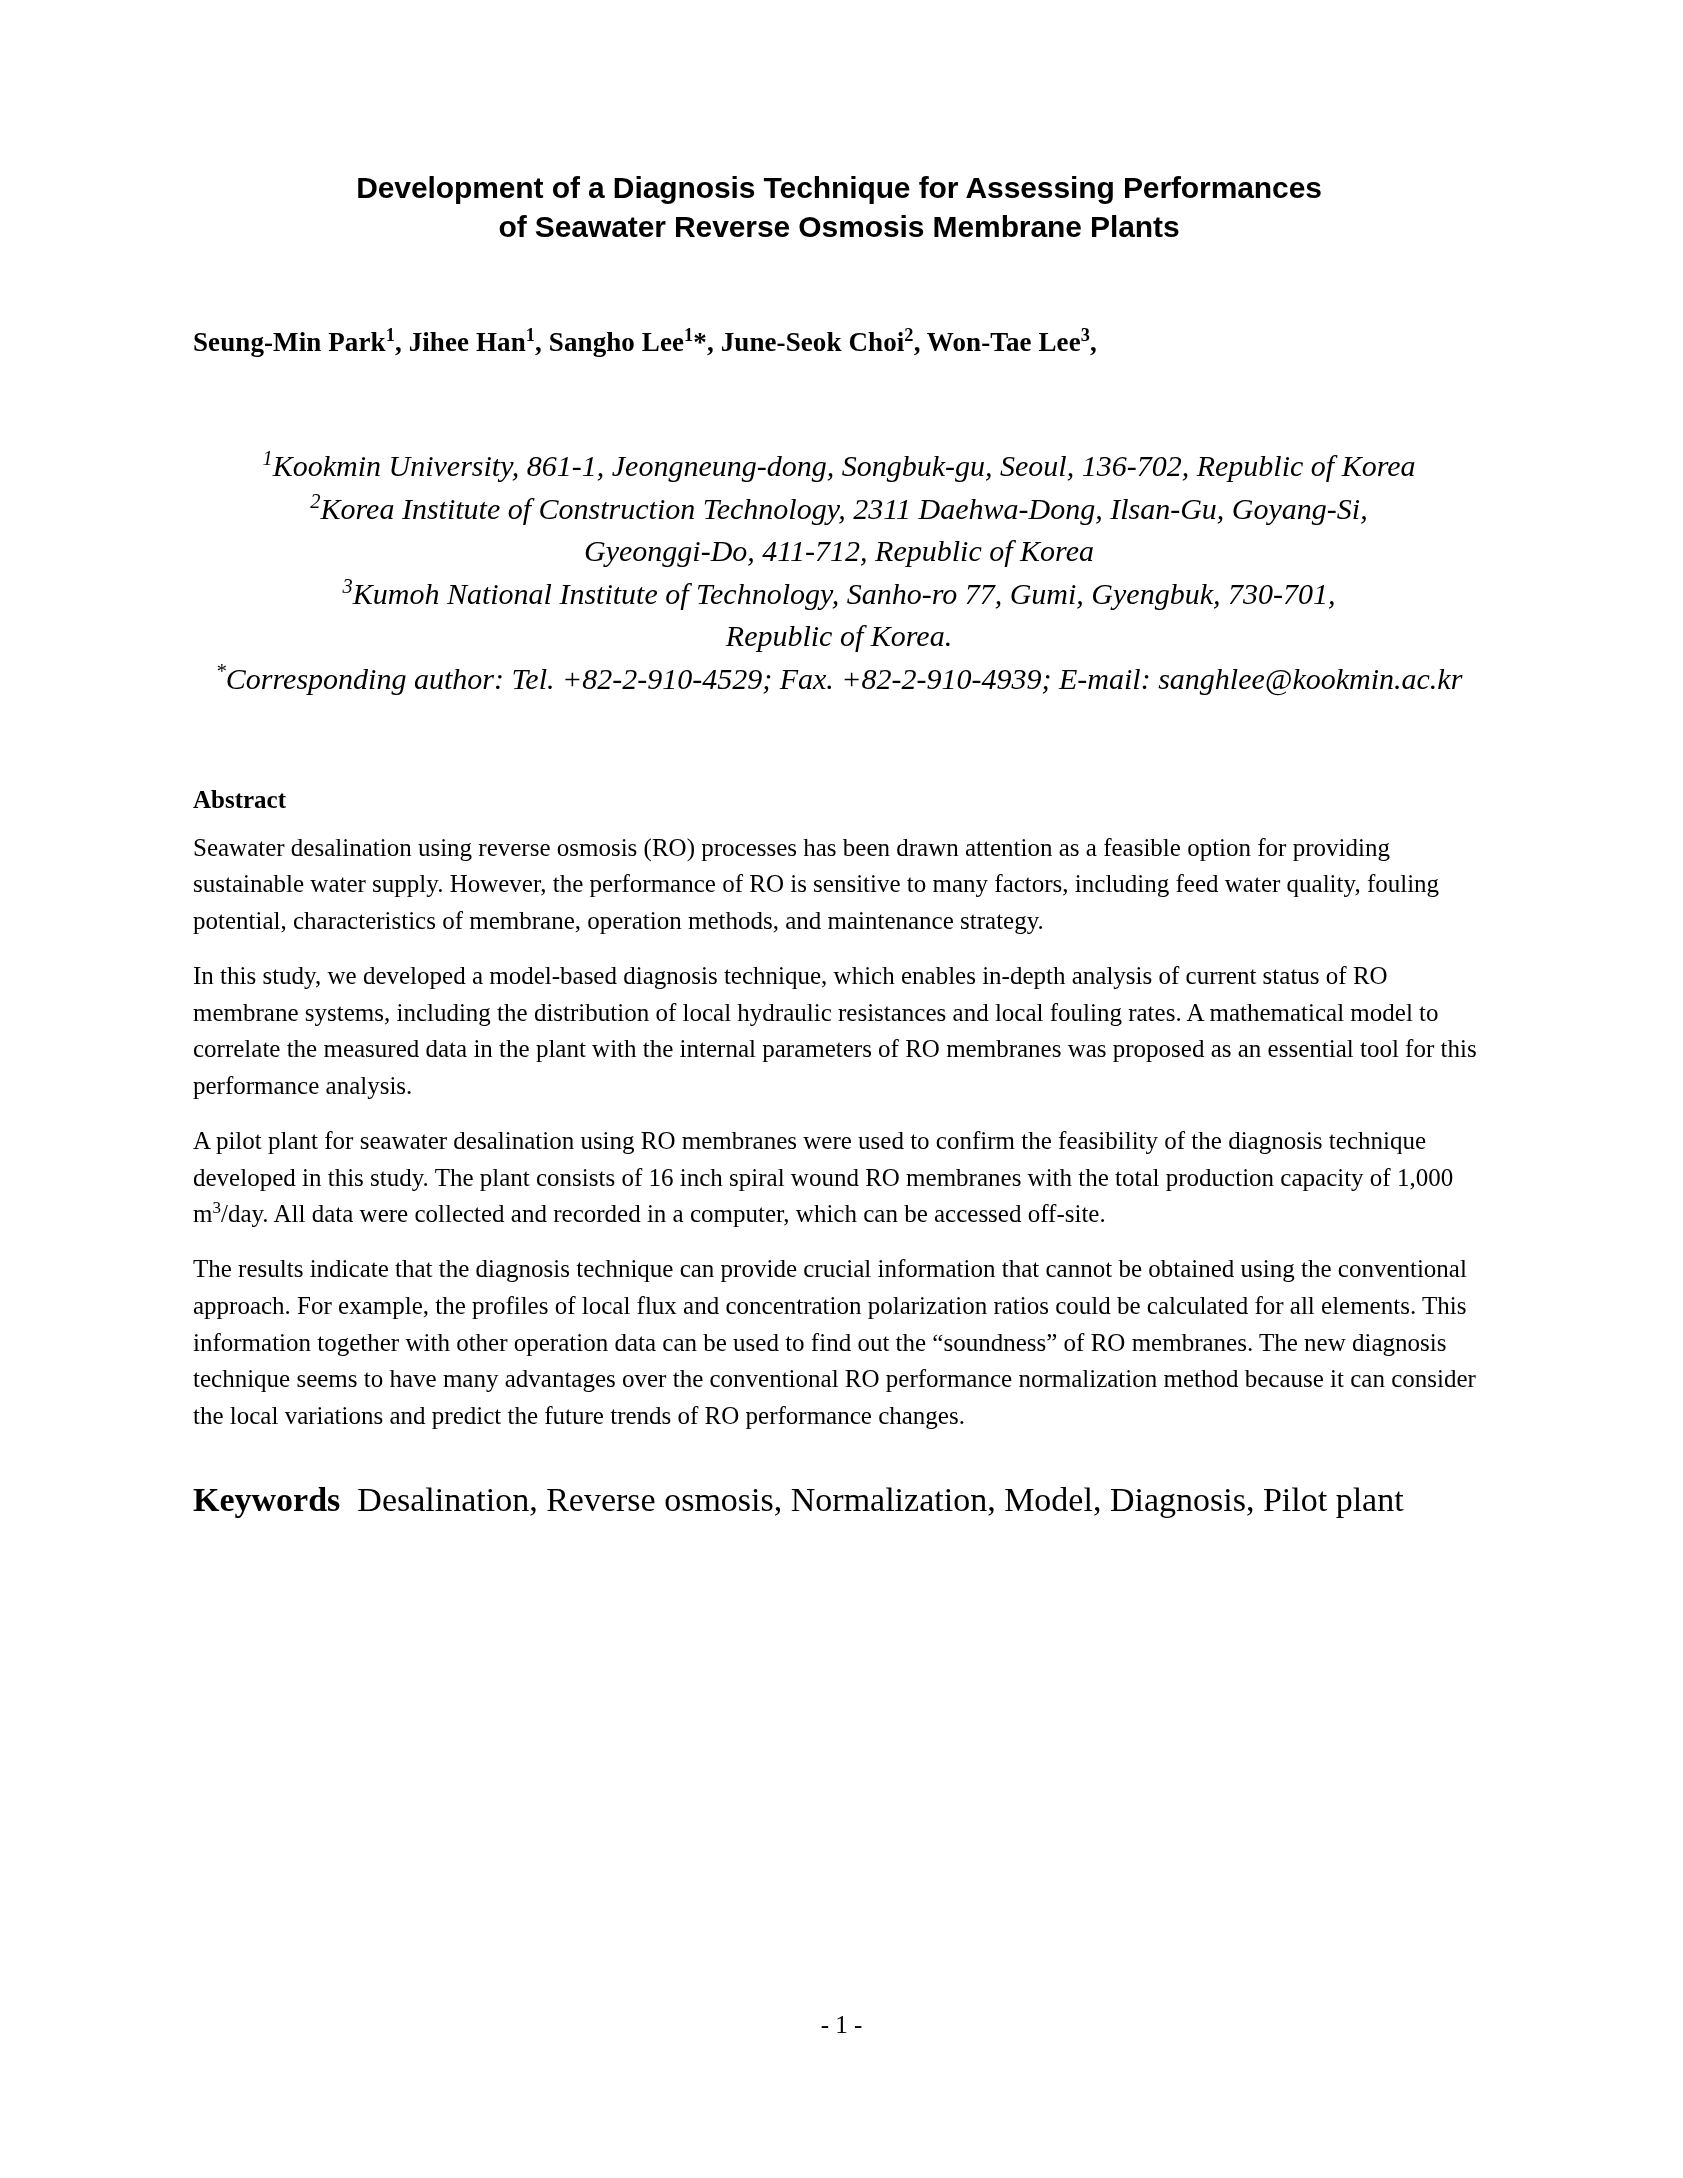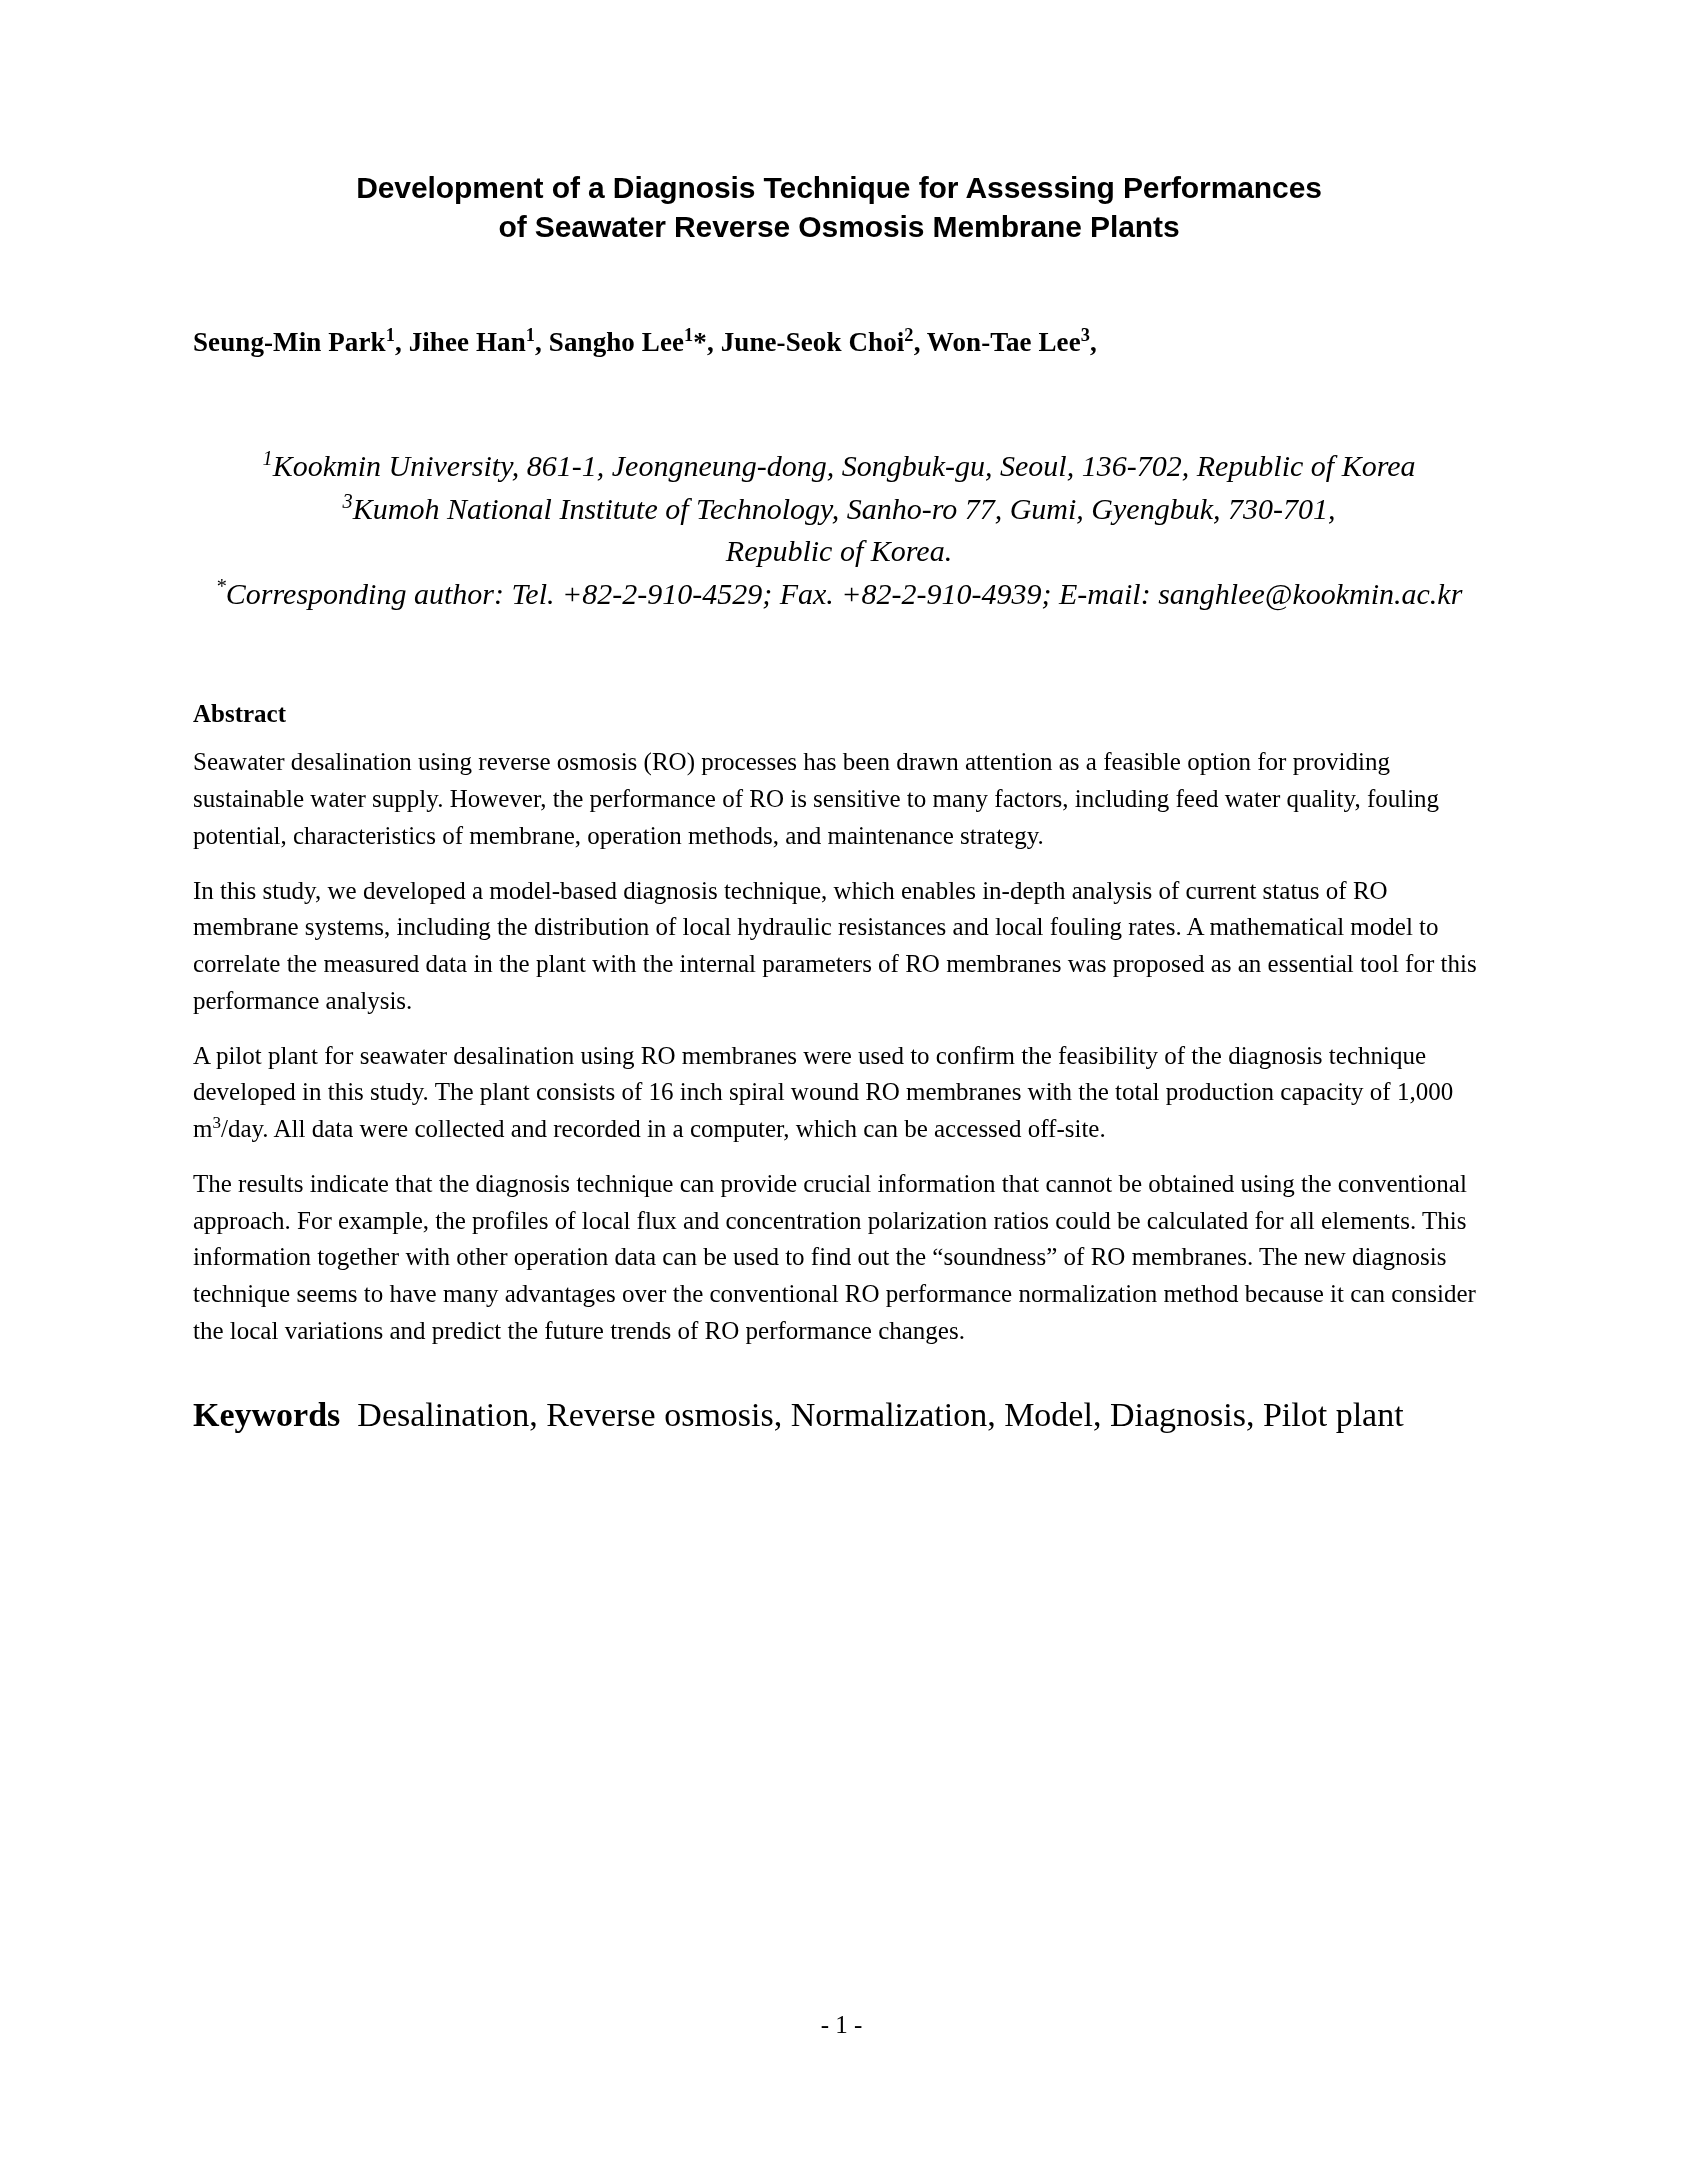--- a/index.html
+++ b/index.html
@@ -104,20 +104,22 @@
 
   <h1 class="title">
     <span>Development of a Diagnosis Technique for Assessing Performances</span><br>
     <span>of Seawater Reverse Osmosis Membrane Plants</span>
   </h1>
 
   <div class="authors">Seung-Min Park<sup>1</sup>, Jihee Han<sup>1</sup>, Sangho Lee<sup>1</sup>*, June-Seok Choi<sup>2</sup>, Won-Tae Lee<sup>3</sup>,</div>
 
   <div class="affiliations">
     <div><sup>1</sup>Kookmin University, 861-1, Jeongneung-dong, Songbuk-gu, Seoul, 136-702, Republic of Korea</div>
+    <div><sup>2</sup>Korea Institute of Construction Technology, 2311 Daehwa-Dong, Ilsan-Gu, Goyang-Si,</div>
+    <div>Gyeonggi-Do, 411-712, Republic of Korea</div>
     <div><sup>3</sup>Kumoh National Institute of Technology, Sanho-ro 77, Gumi, Gyengbuk, 730-701,</div>
     <div>Republic of Korea.</div>
     <div><sup>*</sup>Corresponding author: Tel. +82-2-910-4529; Fax. +82-2-910-4939; E-mail: sanghlee@kookmin.ac.kr</div>
   </div>
 
   <div class="abstract-head">Abstract</div>
 
   <p class="para">Seawater desalination using reverse osmosis (RO) processes has been drawn attention as a feasible option for providing sustainable water supply. However, the performance of RO is sensitive to many factors, including feed water quality, fouling potential, characteristics of membrane, operation methods, and maintenance strategy.</p>
   <p class="para">In this study, we developed a model-based diagnosis technique, which enables in-depth analysis of current status of RO membrane systems, including the distribution of local hydraulic resistances and local fouling rates. A mathematical model to correlate the measured data in the plant with the internal parameters of RO membranes was proposed as an essential tool for this performance analysis.</p>
   <p class="para">A pilot plant for seawater desalination using RO membranes were used to confirm the feasibility of the diagnosis technique developed in this study. The plant consists of 16 inch spiral wound RO membranes with the total production capacity of 1,000 m<sup>3</sup>/day. All data were collected and recorded in a computer, which can be accessed off-site.</p>

